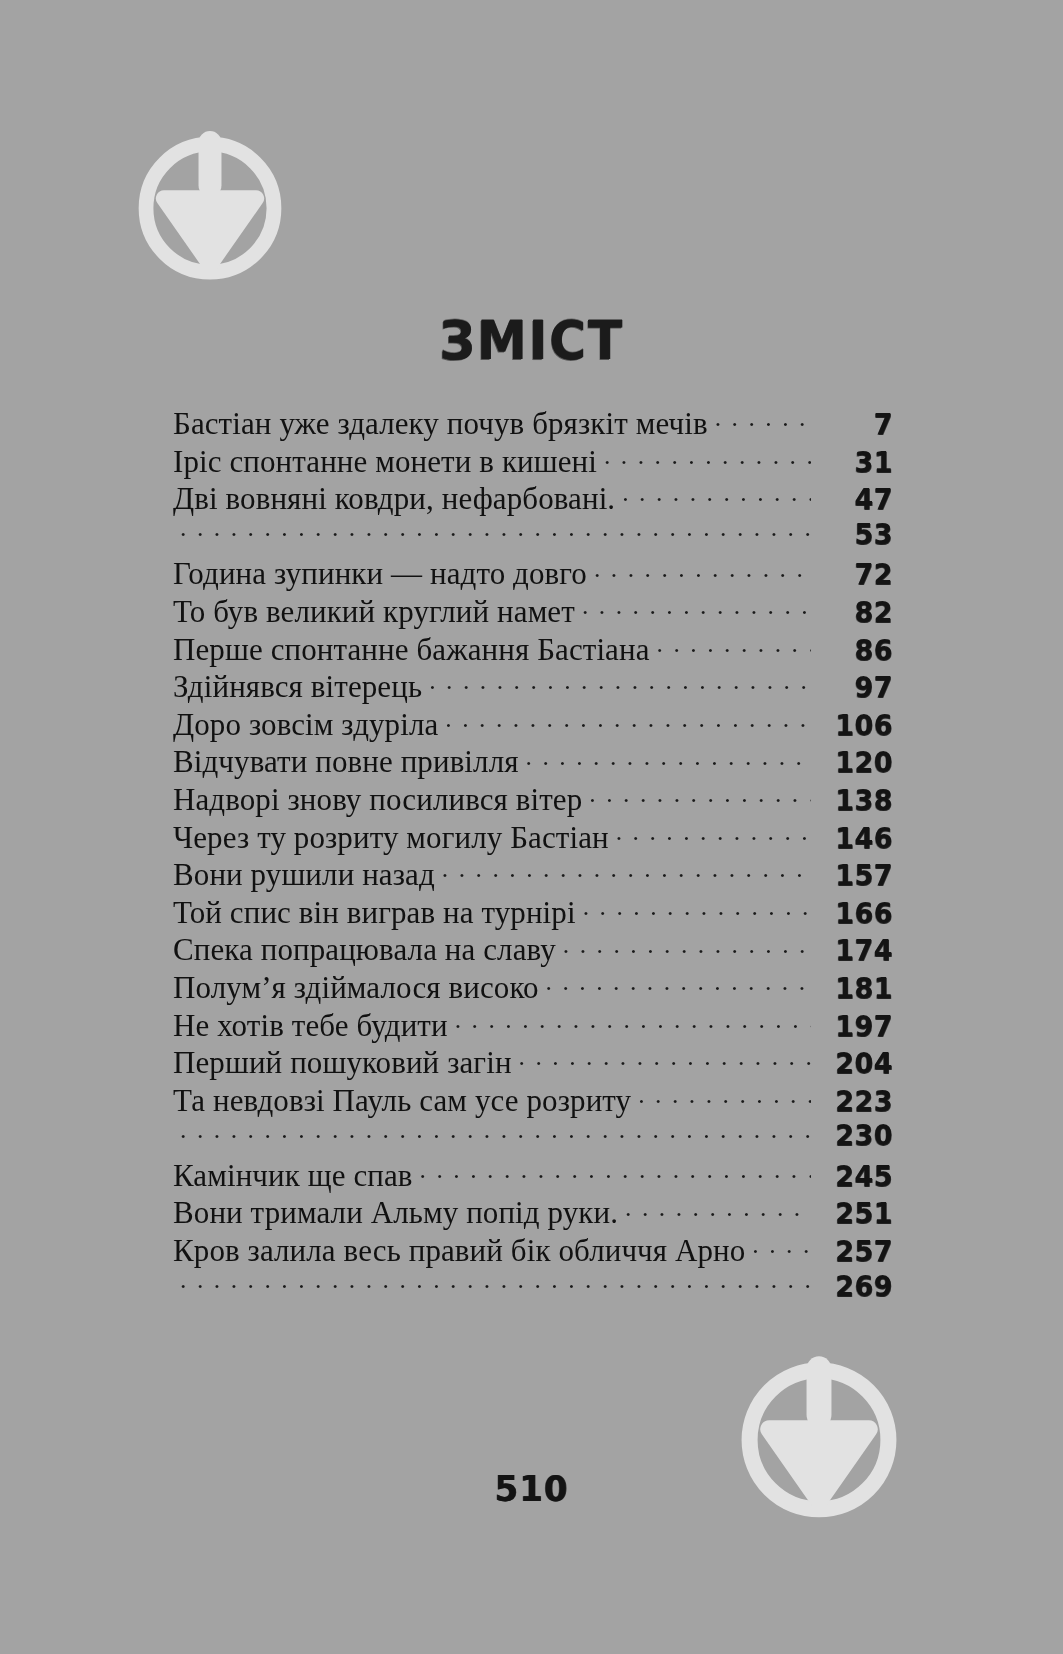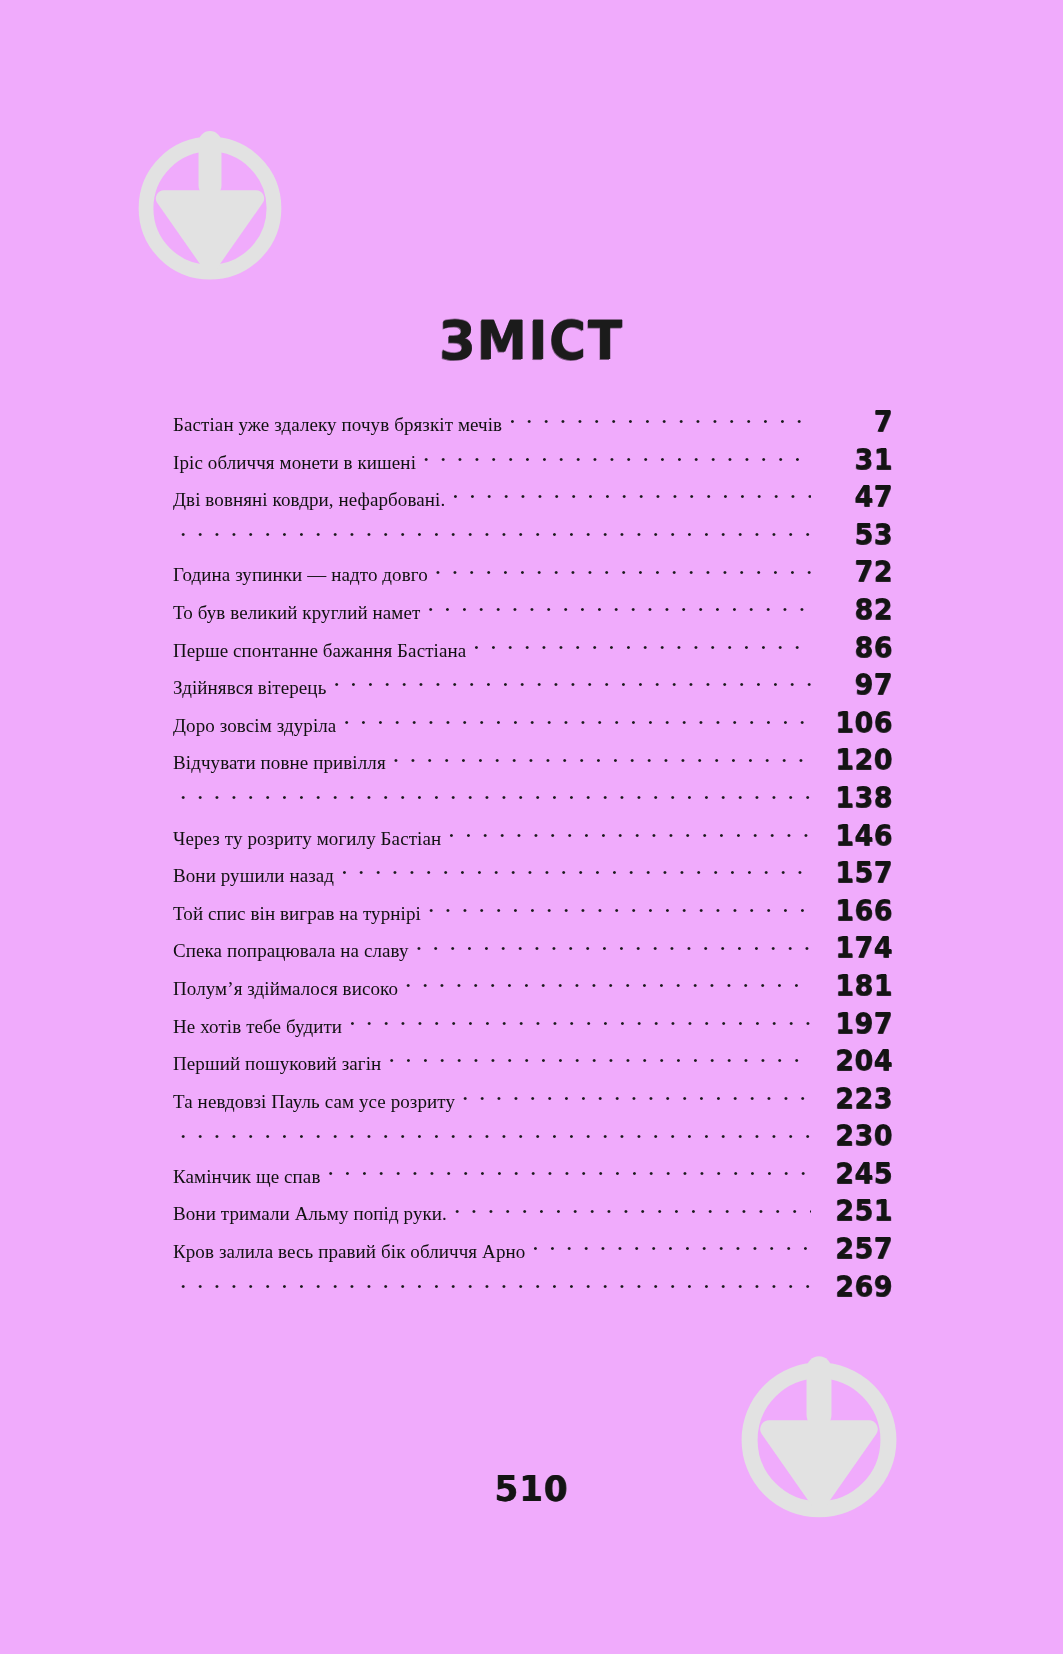--- a/index.html
+++ b/index.html
@@ -9,21 +9,21 @@
   }
   body {
     font-family: "Liberation Serif", "DejaVu Serif", serif;
     color: #121212;
   }
 
   .page {
     position: relative;
     width: 1063px;
     height: 1654px;
-    background: #f0abfc;
+    background: #a3a3a3;
     overflow: hidden;
     box-sizing: border-box;
   }
 
   
   .watermark {
     position: absolute;
     pointer-events: none;
     opacity: 1;
   }
@@ -60,21 +60,21 @@
   }
 
   .toc-row {
     display: flex;
     align-items: baseline;
     width: 100%;
     height: 37.6px;
   }
 
   .toc-label {
-    font-size: 19px;
+    font-size: 31px;
     line-height: 1;
     white-space: nowrap;
     color: #111111;
     letter-spacing: 0.1px;
   }
 
   .toc-leader {
     flex: 1 1 auto;
     position: relative;
     height: 1em;
@@ -151,21 +151,21 @@
 
   <h1 class="toc-title">ЗМІСТ</h1>
 
   <div class="toc-list" id="toc-list">
       <div class="toc-row">
         <span class="toc-label">Бастіан уже здалеку почув брязкіт мечів</span>
         <span class="toc-leader"></span>
         <span class="toc-page">7</span>
       </div>
       <div class="toc-row">
-        <span class="toc-label">Іріс обличчя монети в кишені</span>
+        <span class="toc-label">Іріс спонтанне монети в кишені</span>
         <span class="toc-leader"></span>
         <span class="toc-page">31</span>
       </div>
       <div class="toc-row">
         <span class="toc-label">Дві вовняні ковдри, нефарбовані.</span>
         <span class="toc-leader"></span>
         <span class="toc-page">47</span>
       </div>
       <div class="toc-row">
         <span class="toc-leader"></span>
@@ -195,20 +195,21 @@
         <span class="toc-label">Доро зовсім здуріла</span>
         <span class="toc-leader"></span>
         <span class="toc-page">106</span>
       </div>
       <div class="toc-row">
         <span class="toc-label">Відчувати повне привілля</span>
         <span class="toc-leader"></span>
         <span class="toc-page">120</span>
       </div>
       <div class="toc-row">
+        <span class="toc-label">Надворі знову посилився вітер</span>
         <span class="toc-leader"></span>
         <span class="toc-page">138</span>
       </div>
       <div class="toc-row">
         <span class="toc-label">Через ту розриту могилу Бастіан</span>
         <span class="toc-leader"></span>
         <span class="toc-page">146</span>
       </div>
       <div class="toc-row">
         <span class="toc-label">Вони рушили назад</span>

